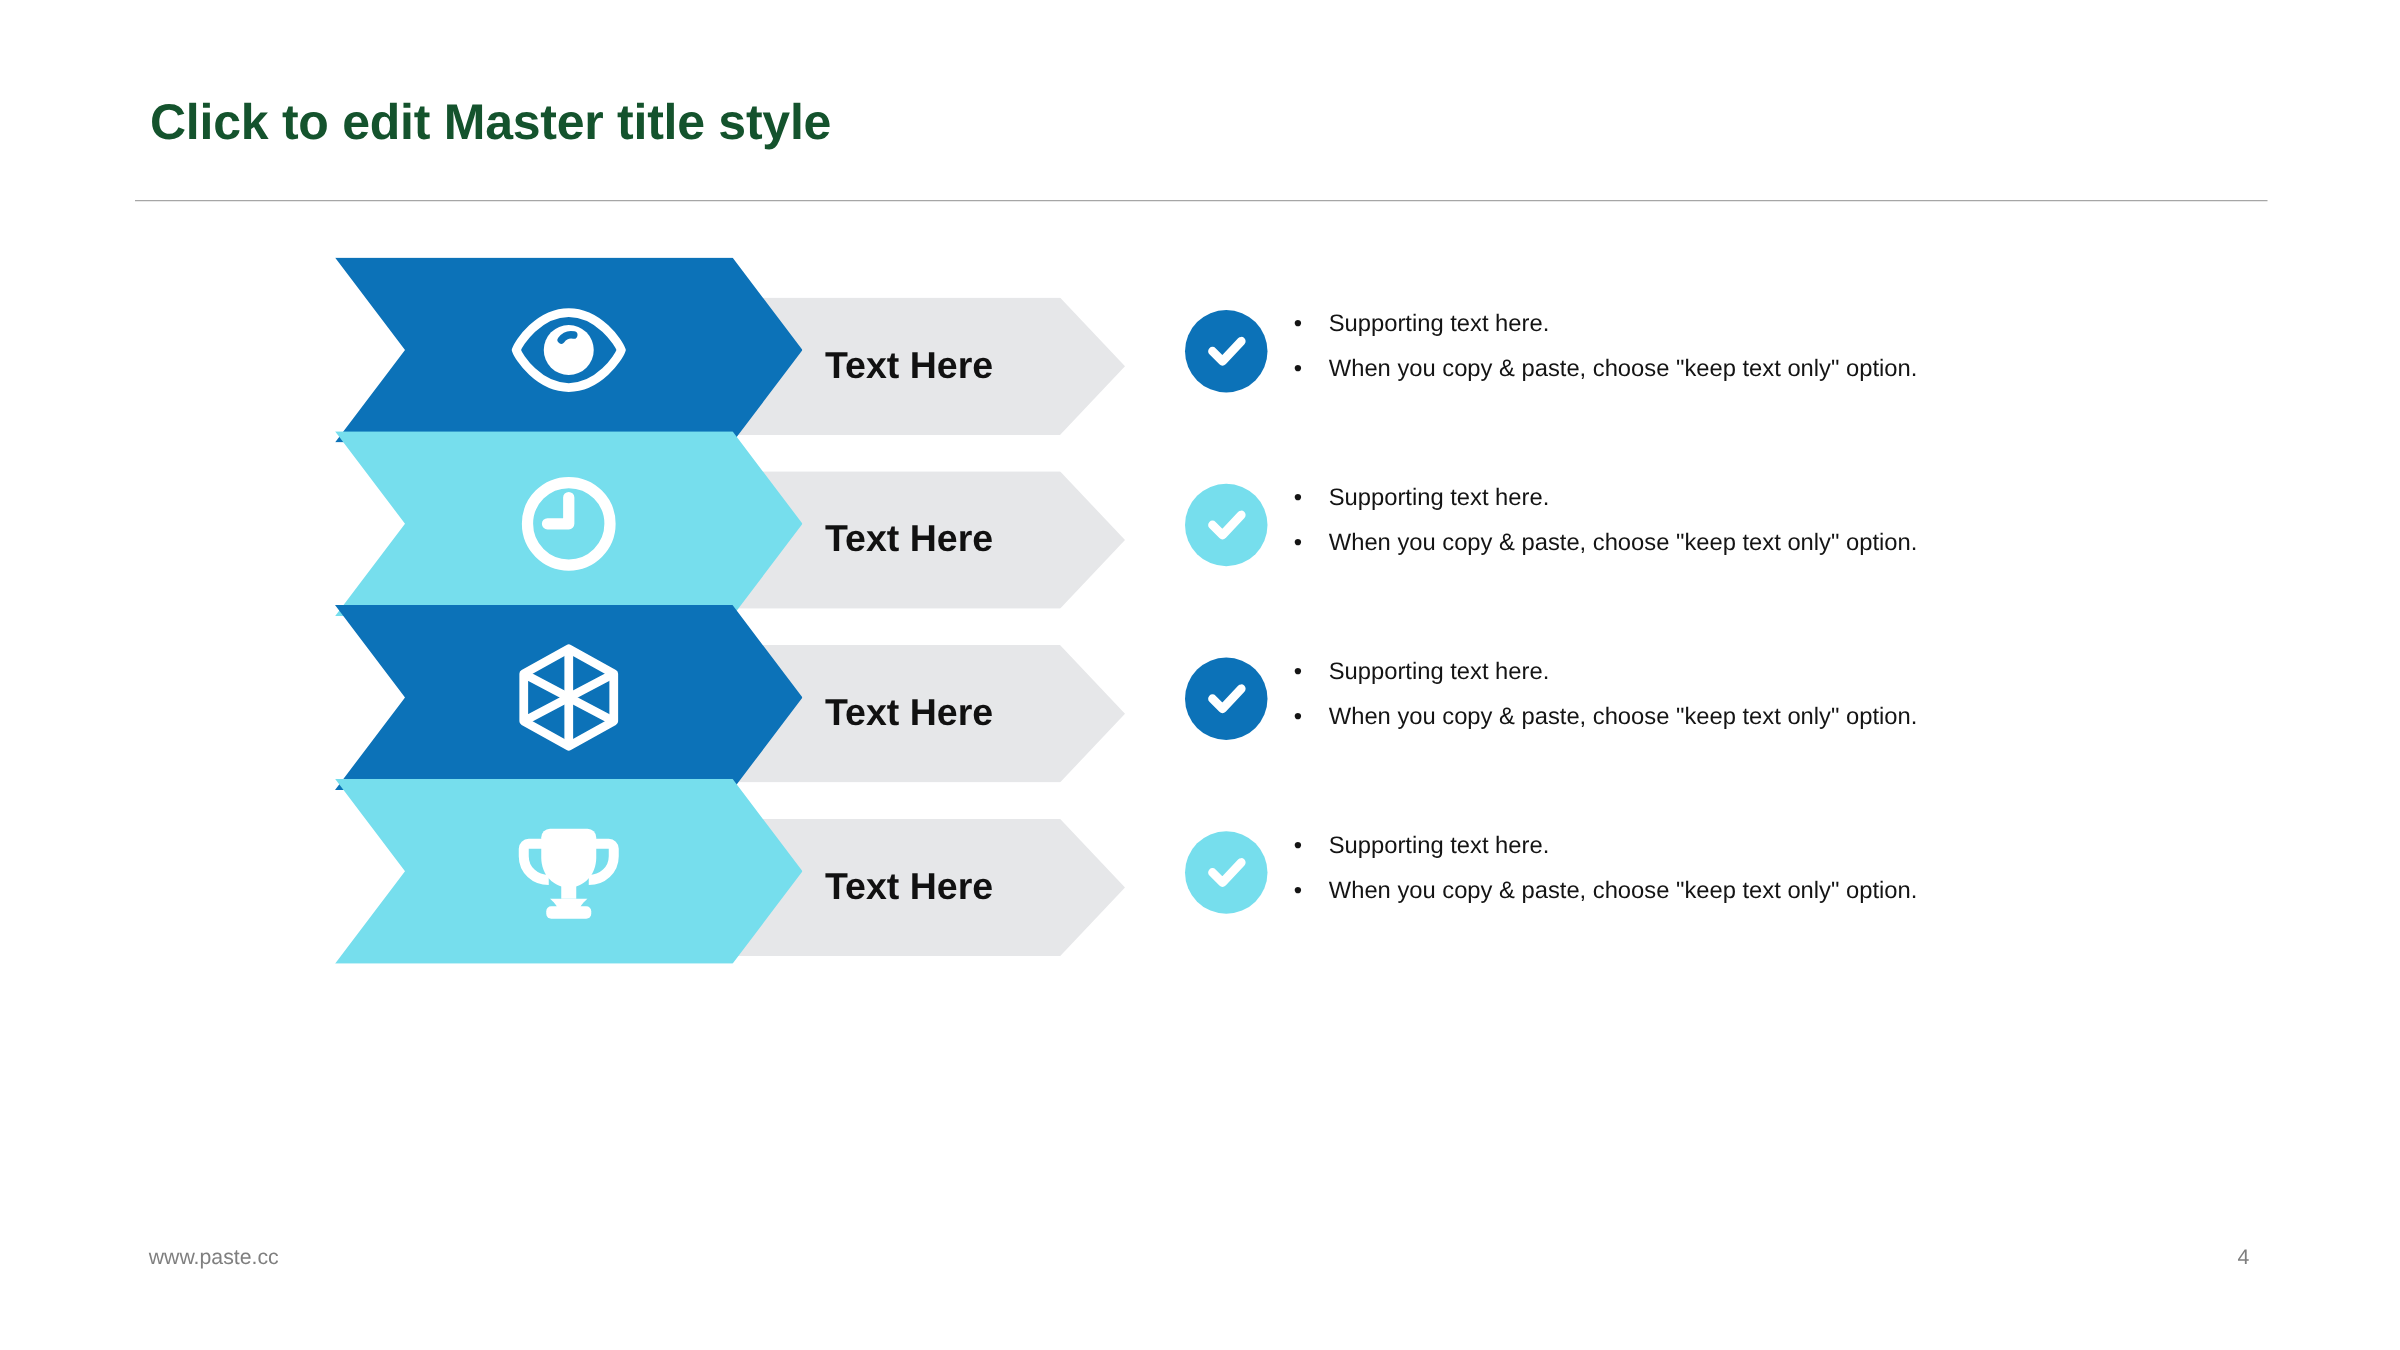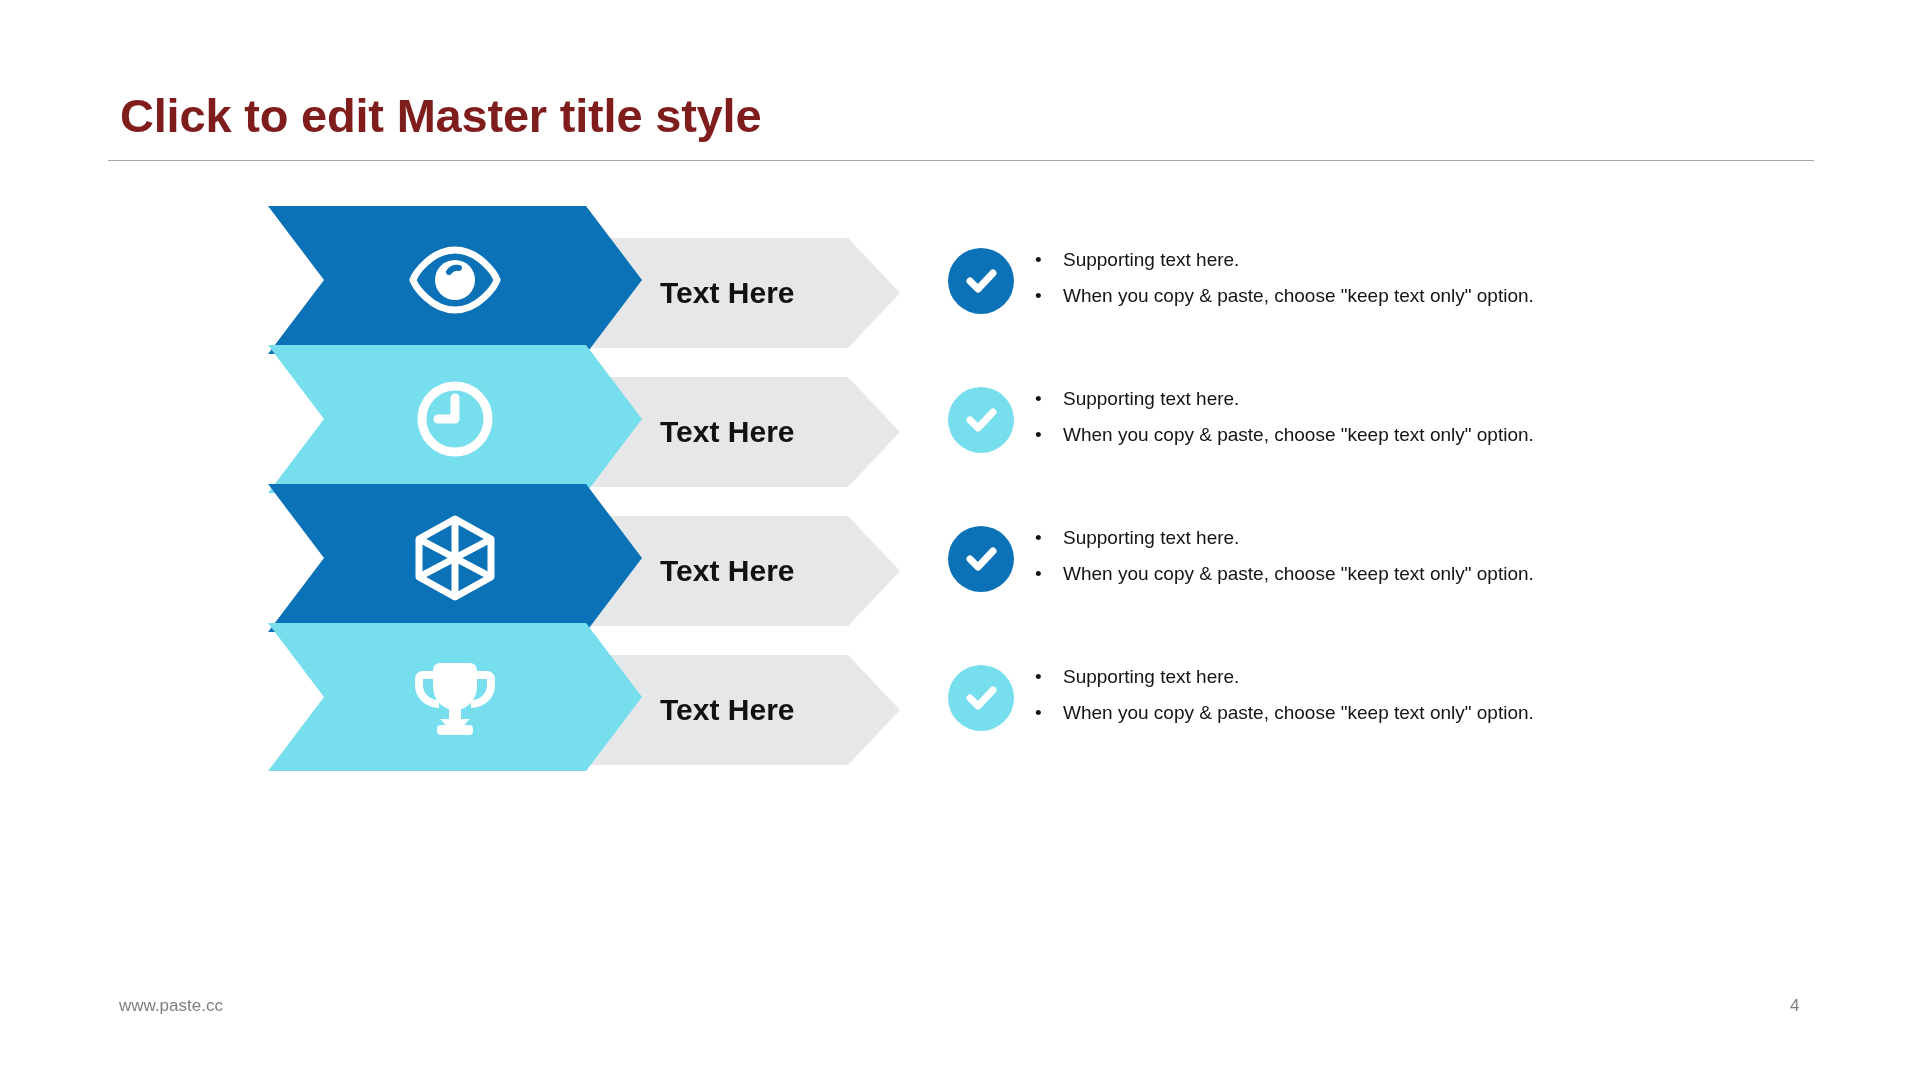--- a/index.html
+++ b/index.html
@@ -13,24 +13,24 @@
     position: relative;
     overflow: hidden;
     font-family: "Liberation Sans", sans-serif;
     -webkit-font-smoothing: antialiased;
   }
 
   
   #slide-title {
     position: absolute;
     left: 120px;
-    top: 88px;
-    font-size: 47px;
+    top: 76px;
+    font-size: 40px;
     font-weight: bold;
-    color: #7f1d1d;
+    color: #14532d;
     letter-spacing: -0.2px;
     white-space: nowrap;
   }
   #title-rule {
     position: absolute;
     left: 108px;
     top: 160px;
     width: 1706px;
     height: 1px;
     background: #a6a6a6;

